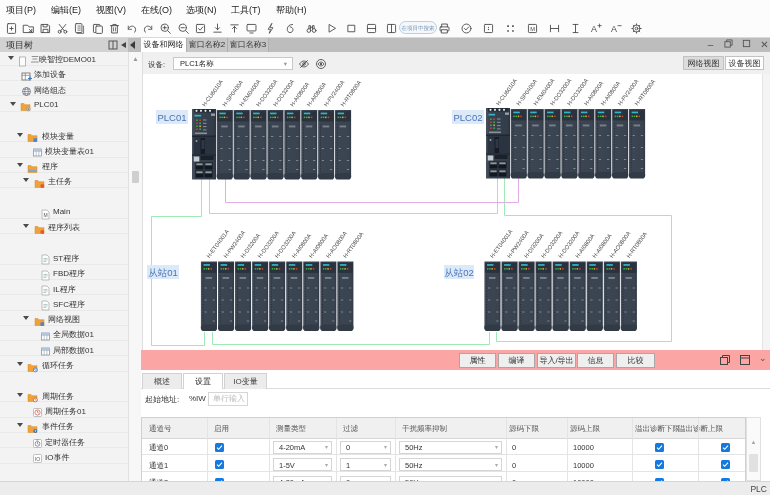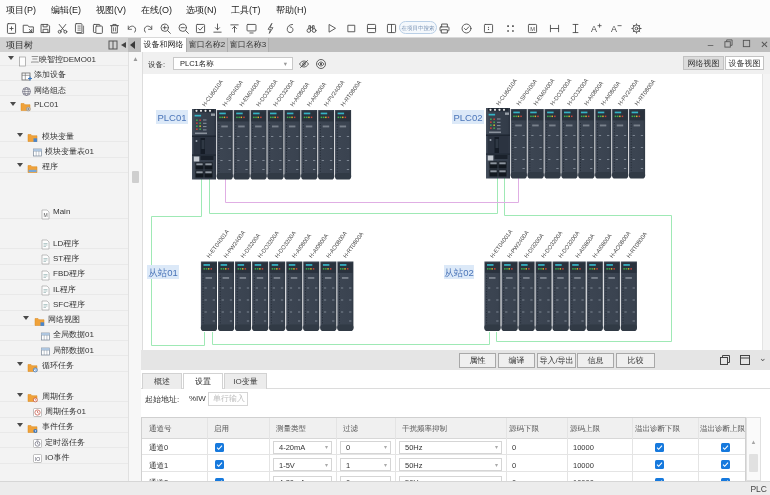--- a/index.html
+++ b/index.html
@@ -38,21 +38,21 @@
 #devsel { position:absolute; left:30px; top:5px; width:120px; height:13px; background:#fff; border:1px solid #c8c8c8; font-size:7.5px; color:#222; line-height:11px; padding-left:6px; }
 #devsel .car { position:absolute; right:5px; top:0; color:#999; font-size:6.5px; }
 .eyeic { position:absolute; top:5.5px; width:12px; height:12px; }
 .viewbtn { position:absolute; top:4px; height:14px; font-size:8px; line-height:13px; text-align:center; color:#333; border:1px solid #c2c2c2; }
 
 #canvas { position:absolute; left:143px; top:74px; width:619px; height:276px; background:#fff; overflow:hidden; }
 #canvsb { position:absolute; left:762px; top:74px; width:8px; height:276px; background:#f4f4f4; border-left:1px solid #e4e4e4; }
 .mlbl { font-size:5.8px; fill:#444; }
 
 
-#propbar { position:absolute; left:141px; top:350px; width:629px; height:20px; background:#e5e5e5; }
+#propbar { position:absolute; left:141px; top:350px; width:629px; height:20px; background:#fca5a5; }
 .pbtn { position:absolute; top:2.5px; height:15px; background:#efefef; border:1px solid #a8a8a8; font-size:8px; line-height:13px; white-space:nowrap; text-align:center; color:#333; }
 .pico { position:absolute; top:4px; width:12px; height:12px; }
 
 #btabs { position:absolute; left:141px; top:370px; width:629px; height:19px; background:#fff; border-bottom:1px solid #dcdcdc; }
 .btab { position:absolute; top:3px; height:16px; font-size:8px; line-height:15px; text-align:center; color:#444; background:#ececec; border:1px solid #d2d2d2; border-bottom:none; }
 .btab.act { background:#fff; color:#222; }
 
 #addrrow { position:absolute; left:141px; top:389px; width:629px; height:28px; background:#fff; font-size:8px; color:#333; }
 #addrrow .in { position:absolute; left:67px; top:3px; width:40px; height:14px; border:1px solid #d5d5d5; color:#bbb; font-size:8px; line-height:12px; padding-left:4px; }
 
@@ -290,33 +290,42 @@
         <span class="ttxt" style="left:45px">模块变量表01</span>
       </div>
 <div class="trow" style="top:105.6px">
         <span class="tarr" style="left:17px"></span>
         <span class="tico" style="left:27px"><svg width="11" height="11" viewBox="0 0 11 11">
             <path d="M1 2.5h3l1 1.2h5V9.5H1z" fill="#f0a23a" stroke="#d8891f" stroke-width=".5"></path>
             <rect x="1.6" y="6.8" width="8" height="2.2" fill="#6aa7e8" opacity=".9"></rect>
           </svg></span>
         <span class="ttxt" style="left:42px">程序</span>
       </div>
+<div class="trow" style="top:120.9px">
+        <span class="tarr" style="left:23px"></span>
+        <span class="tico" style="left:34px"><svg width="11" height="11" viewBox="0 0 11 11">
+            <path d="M1 2.5h3l1 1.2h5V9.5H1z" fill="#f0a23a" stroke="#d8891f" stroke-width=".5"></path>
+            <circle cx="8.3" cy="7.9" r="2" fill="#e05a3a"></circle>
+          </svg></span>
+        <span class="ttxt" style="left:48px">主任务</span>
+      </div>
 <div class="trow" style="top:151.5px">
         <span class="tico" style="left:40px"><svg width="11" height="11" viewBox="0 0 11 11">
             <path d="M2 1h5l2 2v7H2z" fill="#fdfdfd" stroke="#999" stroke-width=".6"></path>
             <text x="5.5" y="8" font-size="5" fill="#555" text-anchor="middle" font-family="Liberation Sans">M</text>
           </svg></span>
         <span class="ttxt" style="left:53px">Main</span>
       </div>
-<div class="trow" style="top:182.1px">
-        <span class="tico" style="left:40px"><svg width="11" height="11" viewBox="0 0 11 11">
-            <path d="M2 1h5l2 2v7H2z" fill="#fdfdfd" stroke="#999" stroke-width=".6"></path>
-            <path d="M3.5 4.5h4M3.5 6h4M3.5 7.5h2.5" stroke="#8aa" stroke-width=".6"></path>
-          </svg></span>
-        <span class="ttxt" style="left:53px">LD程序</span>
+<div class="trow" style="top:166.8px">
+        <span class="tarr" style="left:23px"></span>
+        <span class="tico" style="left:34px"><svg width="11" height="11" viewBox="0 0 11 11">
+            <path d="M1 2.5h3l1 1.2h5V9.5H1z" fill="#f0a23a" stroke="#d8891f" stroke-width=".5"></path>
+            <circle cx="8.3" cy="7.9" r="2" fill="#e05a3a"></circle>
+          </svg></span>
+        <span class="ttxt" style="left:48px">程序列表</span>
       </div>
 <div class="trow" style="top:197.4px">
         <span class="tico" style="left:40px"><svg width="11" height="11" viewBox="0 0 11 11">
             <path d="M2 1h5l2 2v7H2z" fill="#fdfdfd" stroke="#999" stroke-width=".6"></path>
             <path d="M3.5 4.5h4M3.5 6h4M3.5 7.5h2.5" stroke="#8aa" stroke-width=".6"></path>
           </svg></span>
         <span class="ttxt" style="left:53px">ST程序</span>
       </div>
 <div class="trow" style="top:212.7px">
         <span class="tico" style="left:40px"><svg width="11" height="11" viewBox="0 0 11 11">
@@ -644,21 +653,21 @@
 <div id="tbl">
 <div id="tblhdr">
 <span style="left:7px">通道号</span>
         <span style="left:72px">启用</span>
         <span style="left:134px">测量类型</span>
 <span style="left:201px">过滤</span>
         <span style="left:260px">干扰频率抑制</span>
         <span style="left:367px">源码下限</span>
 <span style="left:428px">源码上限</span>
         <span style="left:493px">溢出诊断下限</span>
-        <span style="left:558px">溢出诊断上限</span>
+        <span style="left:536px">溢出诊断上限</span>
 </div>
 <div class="trw" style="top:20.5px">
         <span class="c0">通道0</span>
         <span style="position:absolute;left:73px;top:4px"><span class="cb"><svg width="9" height="9" viewBox="0 0 9 9">
               <rect width="9" height="9" rx="1.5" fill="#1679dd"></rect>
               <path d="M2 4.6l1.7 1.7 3.3-3.6" stroke="#fff" stroke-width="1.1" fill="none"></path>
             </svg></span></span>
         <span class="dd" style="left:131px;width:59px">
           <span class="ddt">4-20mA</span>
           <span class="ddc">▾</span>

